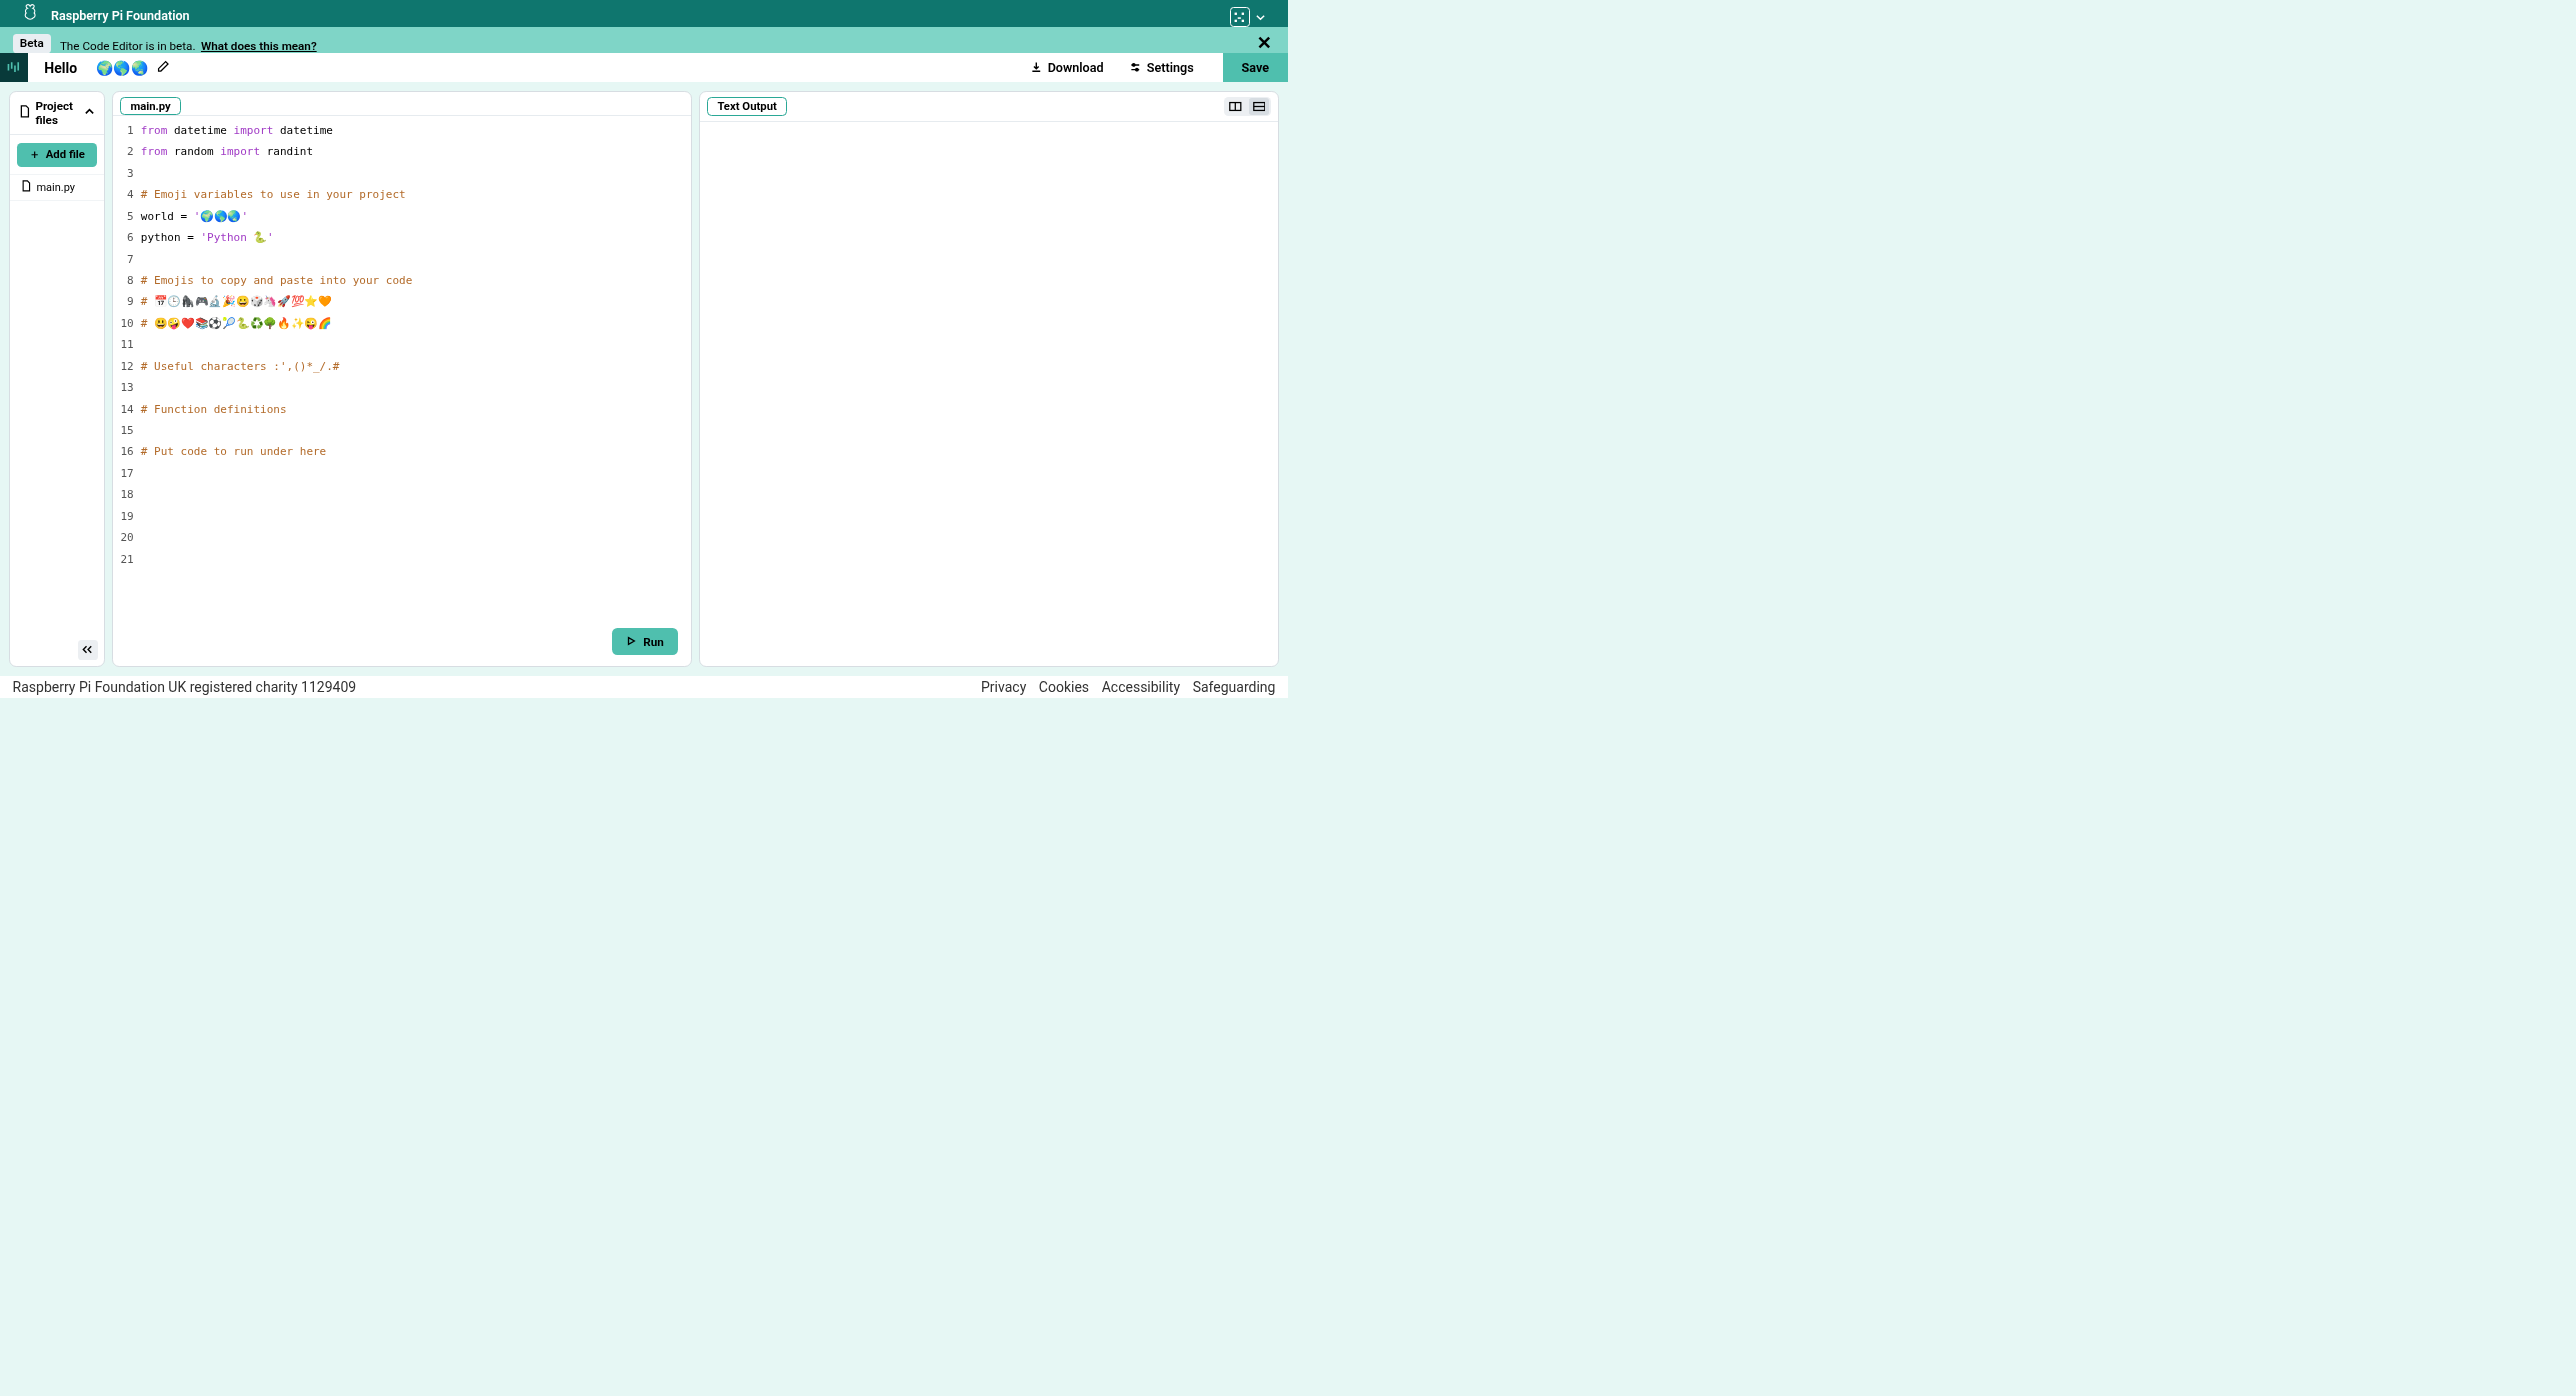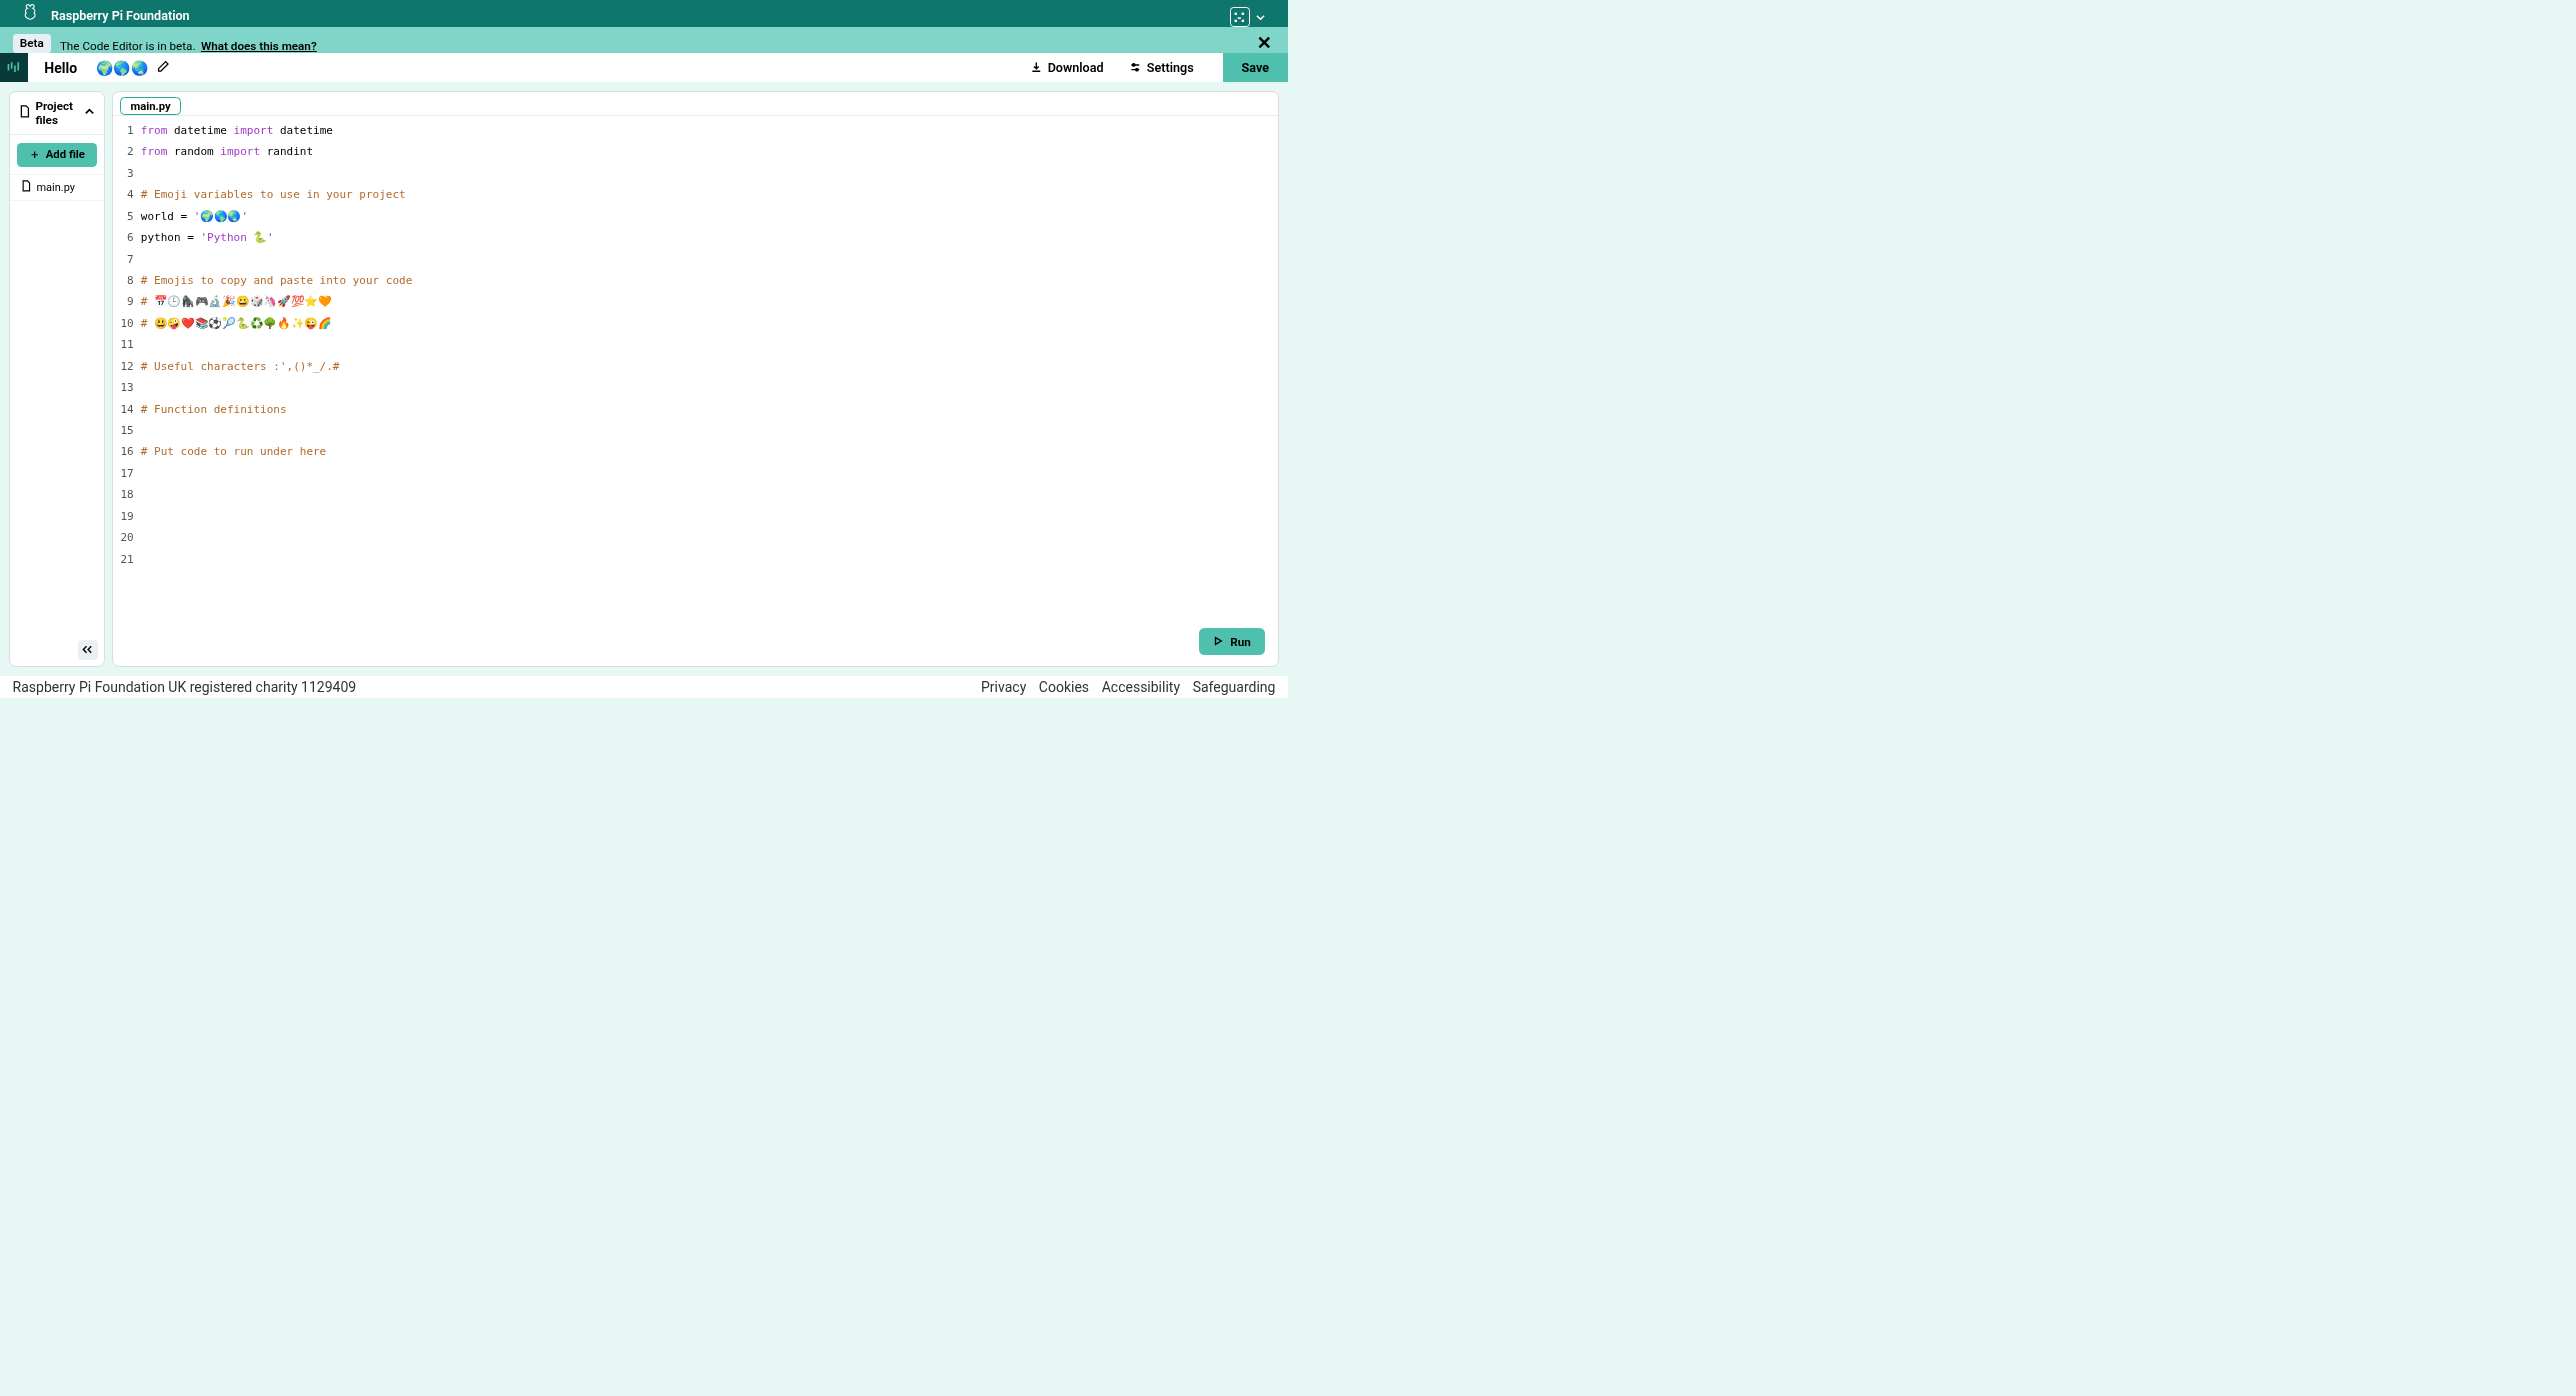--- a/index.html
+++ b/index.html
@@ -369,20 +369,39 @@
     <div class="run-btn">
       <span>
         <svg width="10" height="10" viewBox="0 0 12 12" fill="none" stroke="#000" stroke-width="1.6">
             <path d="M3 2l7 4-7 4z"></path>
           </svg>
       </span>
       <span>Run</span>
     </div>
   </div>
 
+  <div class="output-panel">
+    <div class="output-header">
+      <span class="tab">Text Output</span>
+      <div class="layout-toggles">
+        <span class="layout-toggle">
+          <svg width="12.6" height="11" viewBox="0 0 16 12" fill="none" stroke="#000" stroke-width="1.6">
+              <rect x="1" y="1" width="14" height="10"></rect>
+              <line x1="8" y1="1" x2="8" y2="11"></line>
+            </svg>
+        </span>
+        <span class="layout-toggle active">
+          <svg width="12.6" height="11" viewBox="0 0 16 12" fill="none" stroke="#000" stroke-width="1.6">
+              <rect x="1" y="1" width="14" height="10"></rect>
+              <line x1="1" y1="6" x2="15" y2="6"></line>
+            </svg>
+        </span>
+      </div>
+    </div>
+  </div>
 
 </div>
 
 <div class="footer">
   <span>Raspberry Pi Foundation UK registered charity 1129409</span>
   <div class="spacer"></div>
   <span class="footer-link">Privacy</span>
   <span class="footer-link">Cookies</span>
   <span class="footer-link">Accessibility</span>
   <span class="footer-link">Safeguarding</span>

